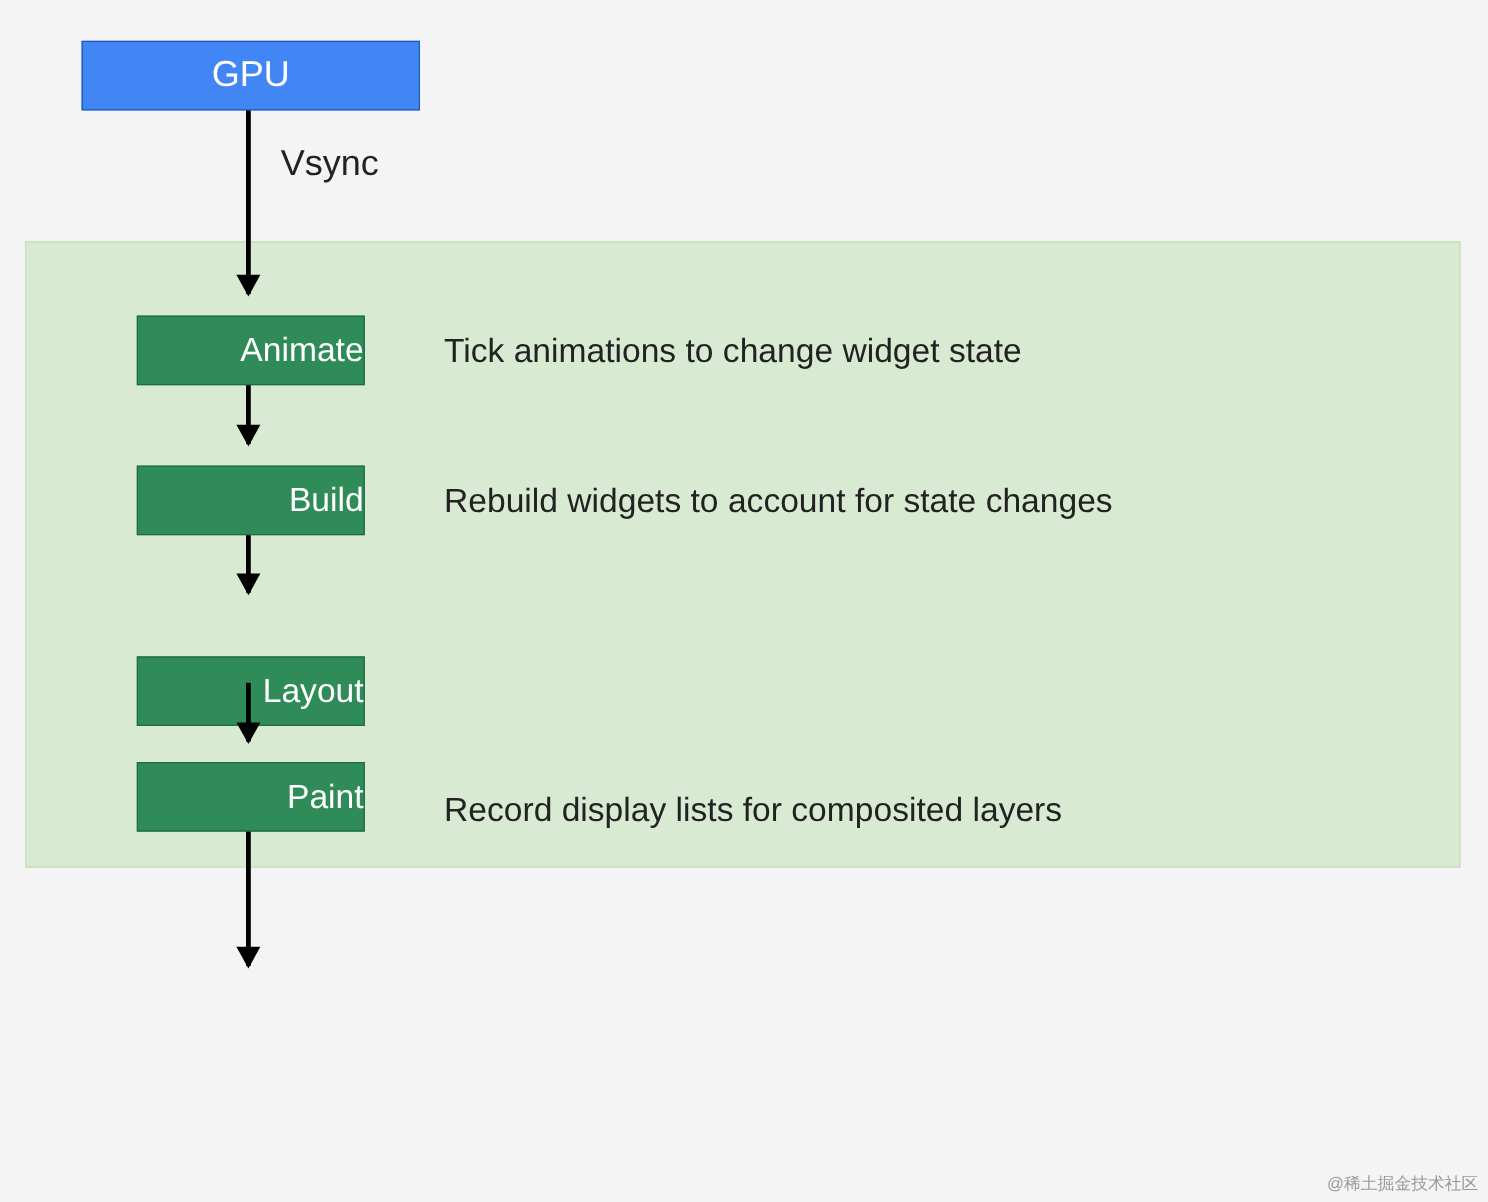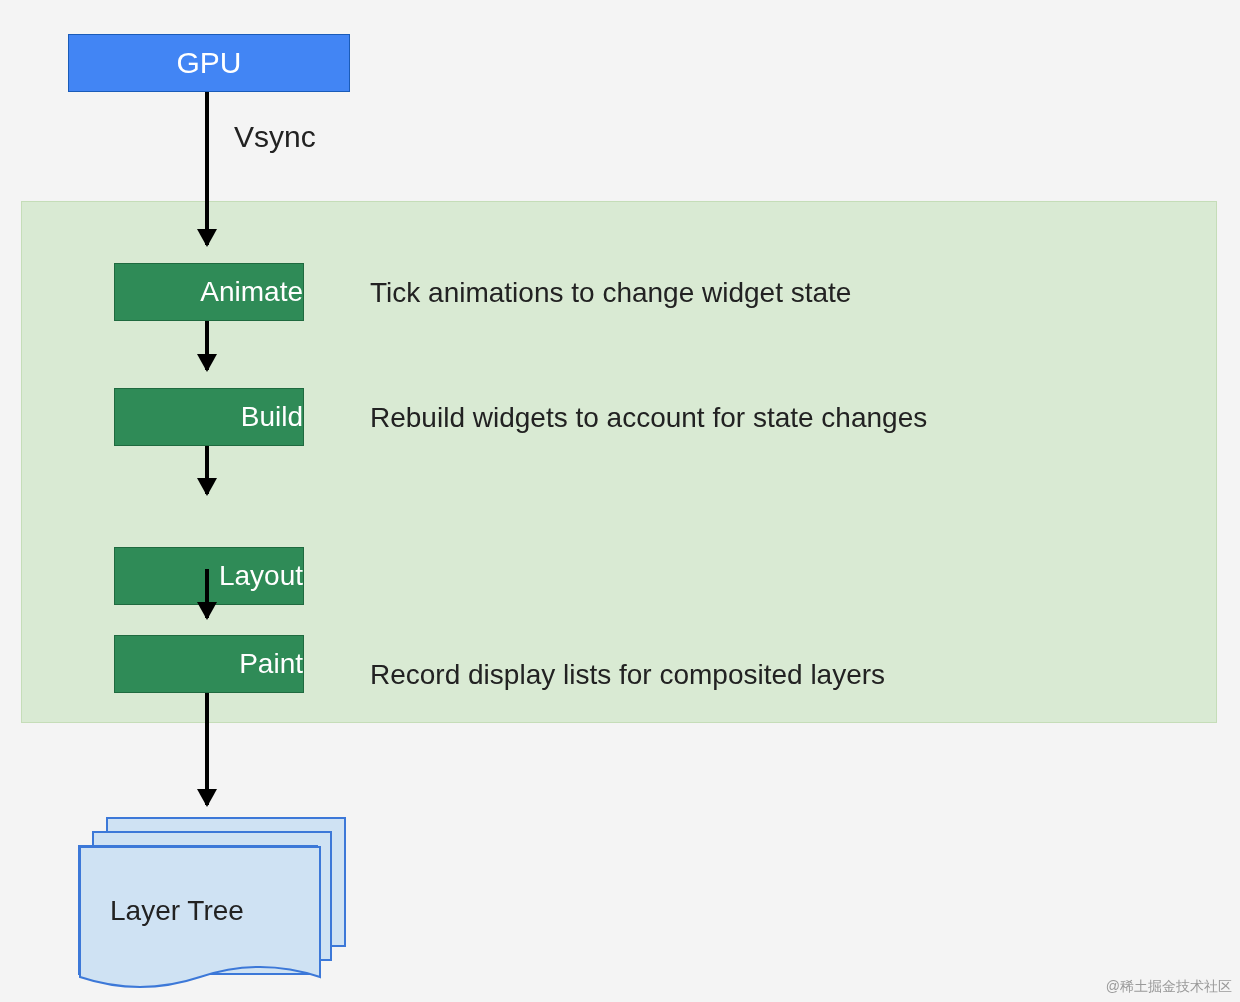--- a/index.html
+++ b/index.html
@@ -163,26 +163,16 @@
     <span>Paint</span>
   </div>
   <div class="stage-desc desc-paint">Record display lists for composited layers</div>
 
   <div class="arrow arrow-1"></div>
   <div class="arrow arrow-2"></div>
   <div class="arrow arrow-3"></div>
   <div class="arrow arrow-4"></div>
   <div class="arrow arrow-5"></div>
 
-  <div class="layer-tree-stack">
-    <div class="layer-sheet sheet-3"></div>
-    <div class="layer-sheet sheet-2"></div>
-    <div class="layer-sheet sheet-1">
-      <svg class="sheet-1-svg" viewBox="0 0 244 154">
-        <path d="M2 2 L242 2 L242 132 Q182 112 122 132 Q62 152 2 132 Z" fill="#cfe2f3" stroke="#3c78d8" stroke-width="2"></path>
-      </svg>
-      <div class="layer-tree-label">Layer Tree</div>
-    </div>
-  </div>
 
   <div class="watermark">@稀土掘金技术社区</div>
 
 </div>
 
 </body></html>

